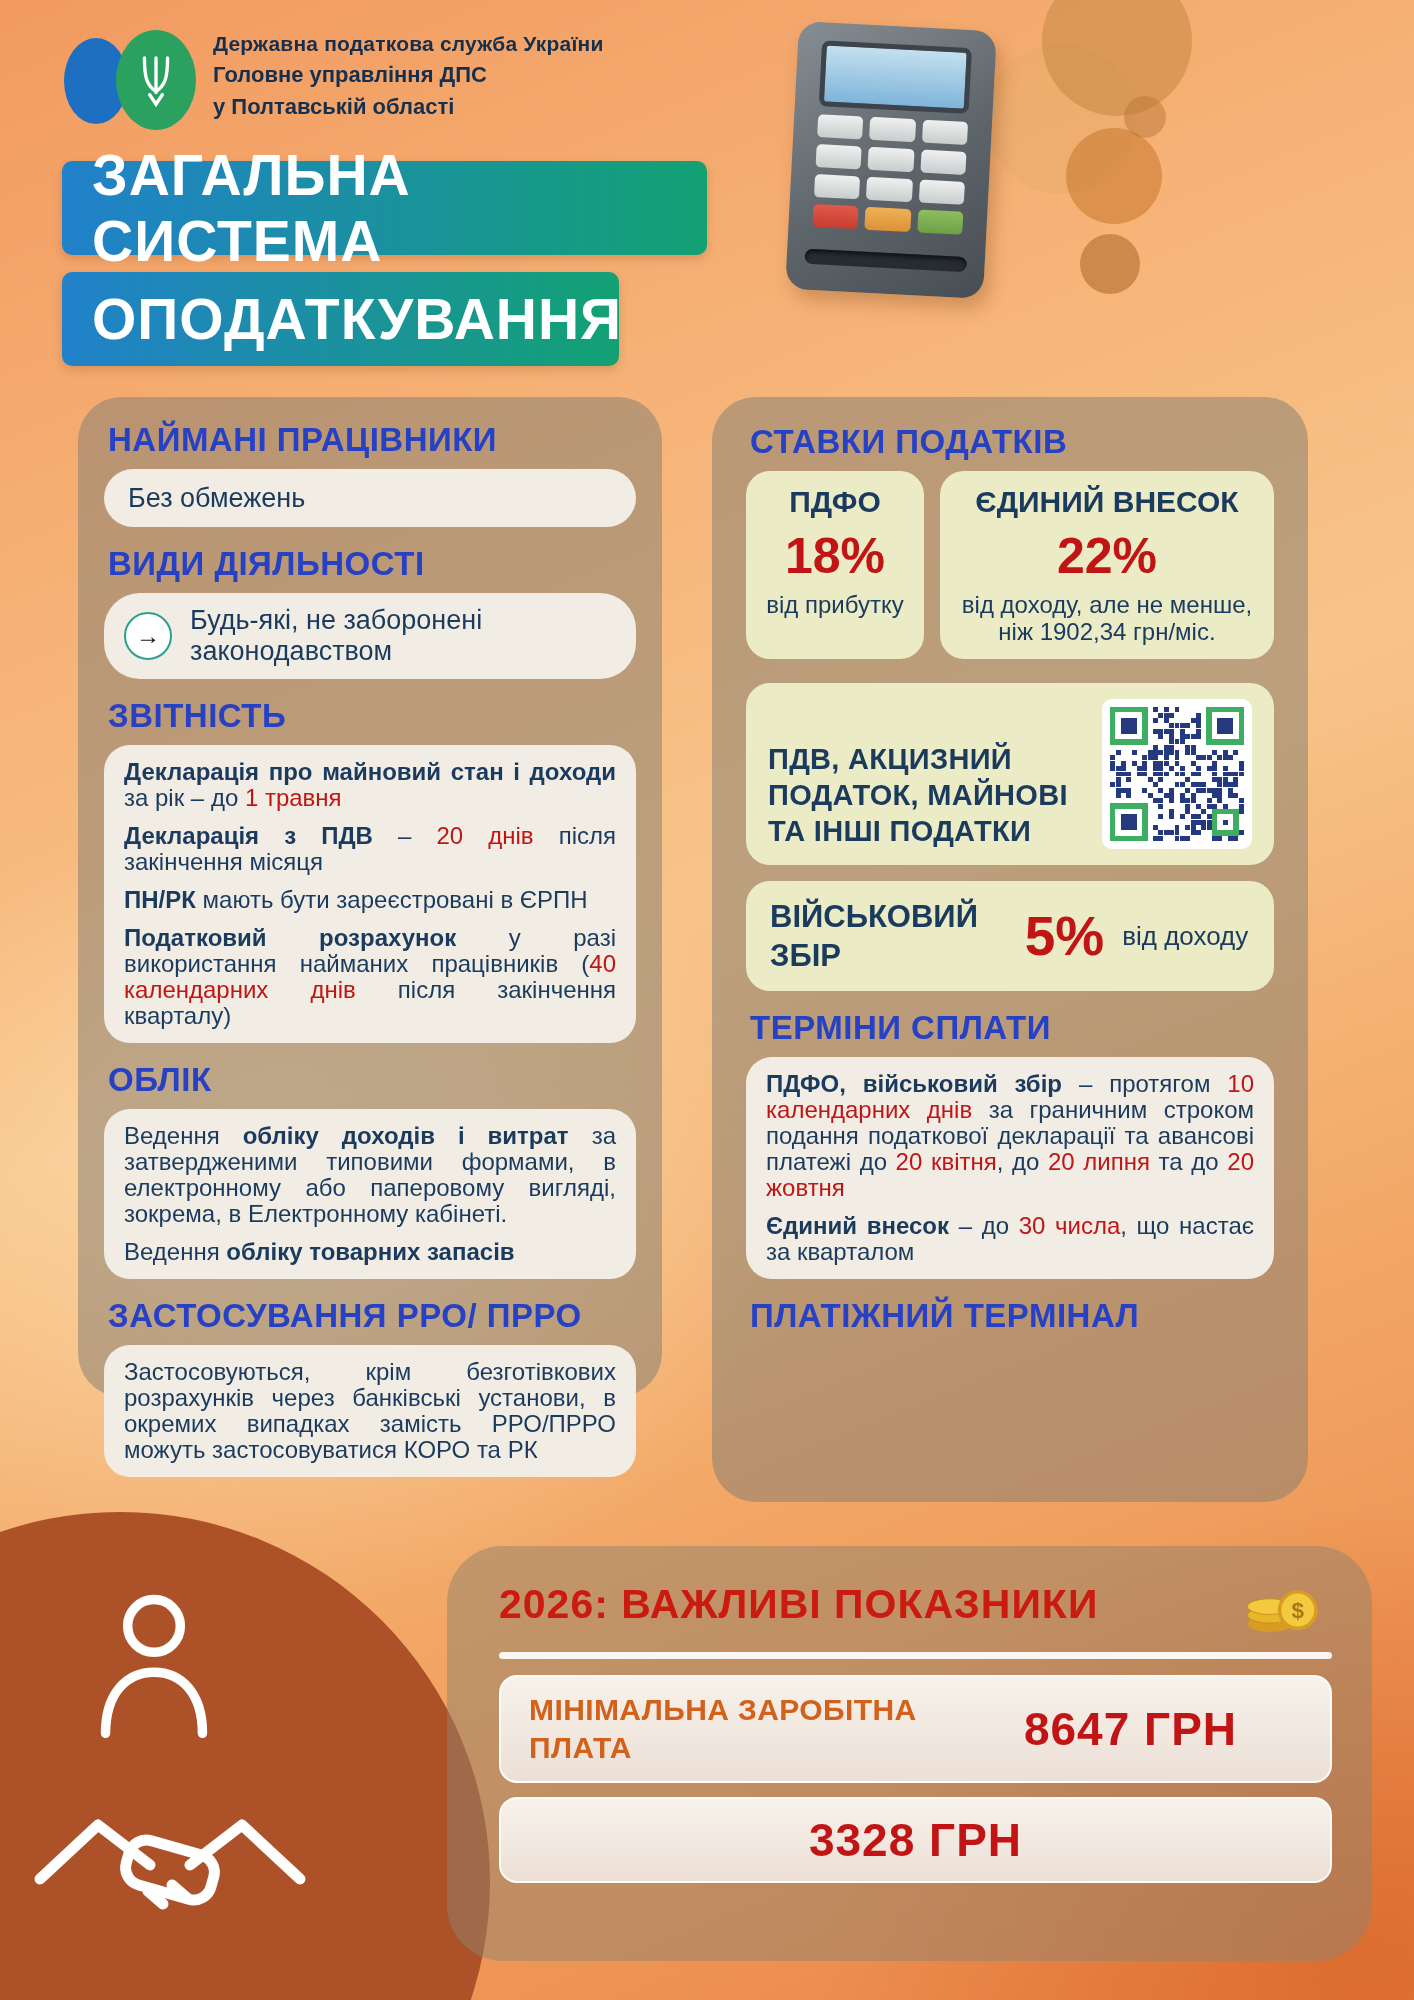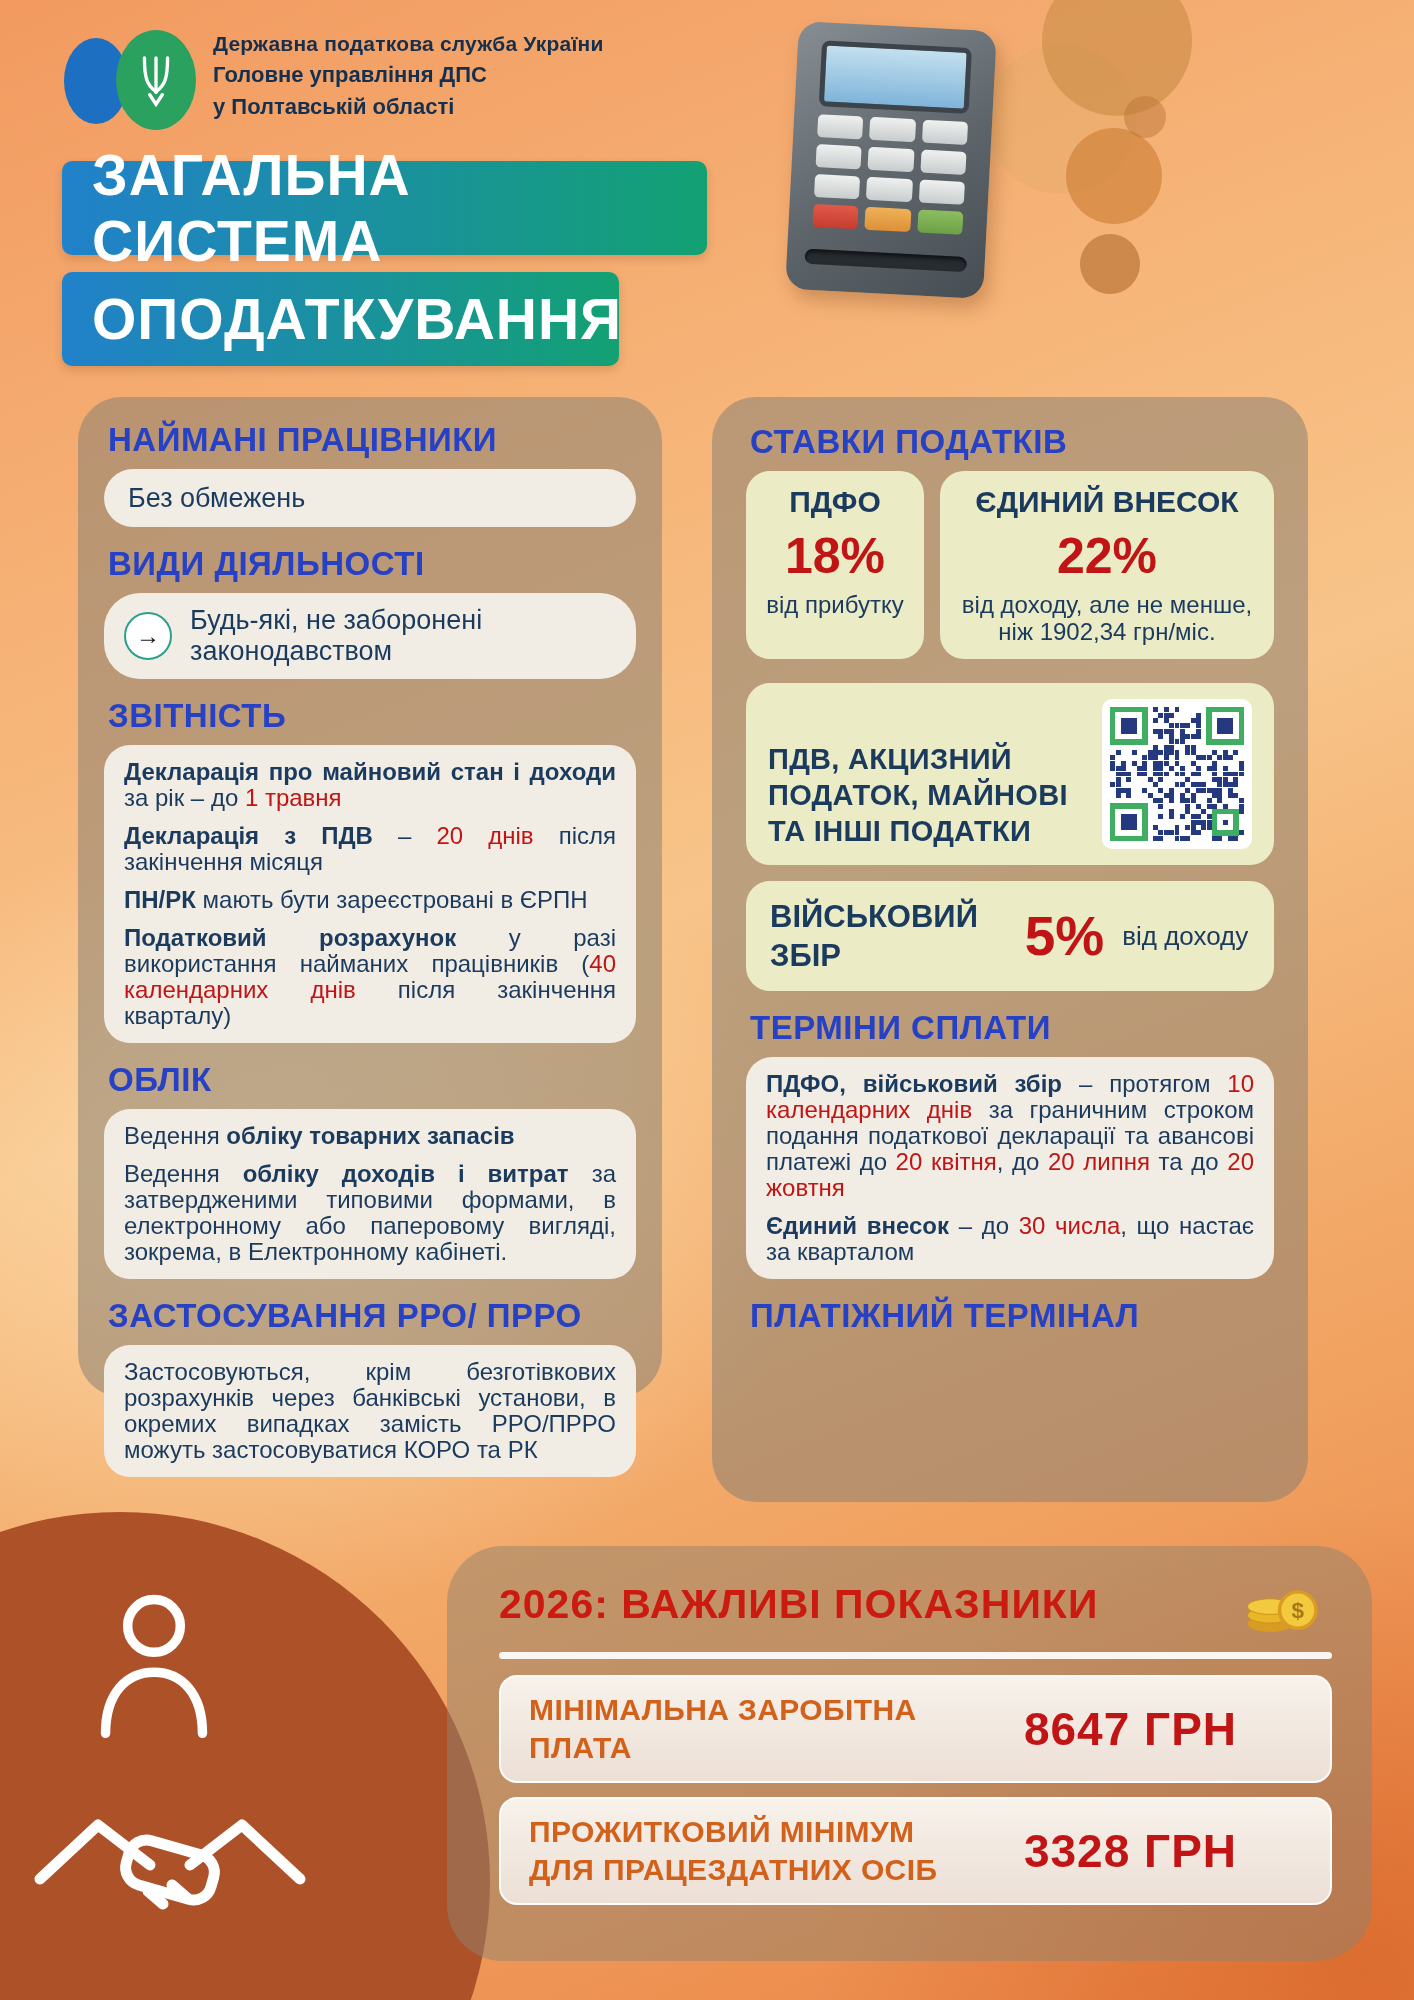--- a/index.html
+++ b/index.html
@@ -167,22 +167,22 @@
     <div class="h-blue">ЗВІТНІСТЬ</div>
     <div class="wcard">
       <p><span class="seg-b">Декларація про майновий стан і доходи</span><span class="seg-n"> за рік – до </span><span class="seg-r">1 травня</span></p>
       <p><span class="seg-b">Декларація з ПДВ</span><span class="seg-n"> – </span><span class="seg-r">20 днів</span><span class="seg-n"> після закінчення місяця</span></p>
       <p><span class="seg-b">ПН/РК</span><span class="seg-n"> мають бути зареєстровані в ЄРПН</span></p>
       <p><span class="seg-b">Податковий розрахунок</span><span class="seg-n"> у разі використання найманих працівників (</span><span class="seg-r">40 календарних днів</span><span class="seg-n"> після закінчення кварталу)</span></p>
     </div>
 
     <div class="h-blue">ОБЛІК</div>
     <div class="wcard">
+      <p><span class="seg-n">Ведення </span><span class="seg-b">обліку доходів і витрат</span><span class="seg-n"> за затвердженими типовими формами, в електронному або паперовому вигляді, зокрема, в Електронному кабінеті.</span></p>
       <p><span class="seg-n">Ведення </span><span class="seg-b">обліку товарних запасів</span></p>
-      <p><span class="seg-n">Ведення </span><span class="seg-b">обліку доходів і витрат</span><span class="seg-n"> за затвердженими типовими формами, в електронному або паперовому вигляді, зокрема, в Електронному кабінеті.</span></p>
     </div>
 
     <div class="h-blue">ЗАСТОСУВАННЯ РРО/ ПРРО</div>
     <div class="wcard">
       <p><span class="seg-n">Застосовуються, крім безготівкових розрахунків через банківські установи, в окремих випадках замість РРО/ПРРО можуть застосовуватися КОРО та РК</span></p>
     </div>
   </div>
 
   <div class="panel right-col">
     <div class="h-blue first">СТАВКИ ПОДАТКІВ</div>
@@ -476,18 +476,17 @@
         <circle cx="62" cy="42" r="21" fill="#f3c93e" stroke="#d89c22" stroke-width="4"></circle>
         <text x="62" y="51" text-anchor="middle" font-size="26" font-weight="bold" fill="#a8771a">$</text>
       </svg>
     </div>
     <div class="f-divider"></div>
     <div class="f-row">
       <div class="lab">МІНІМАЛЬНА ЗАРОБІТНА ПЛАТА</div>
       <div class="val">8647 ГРН</div>
     </div>
     <div class="f-row">
-      <div class="lab">ПРОЖИТКОВИЙ МІНІМУМ ДЛЯ ПРАЦЕЗДАТНИХ ОСІБ</div>
       <div class="val">3328 ГРН</div>
     </div>
   </div>
 
 </div>
 
 </body></html>

